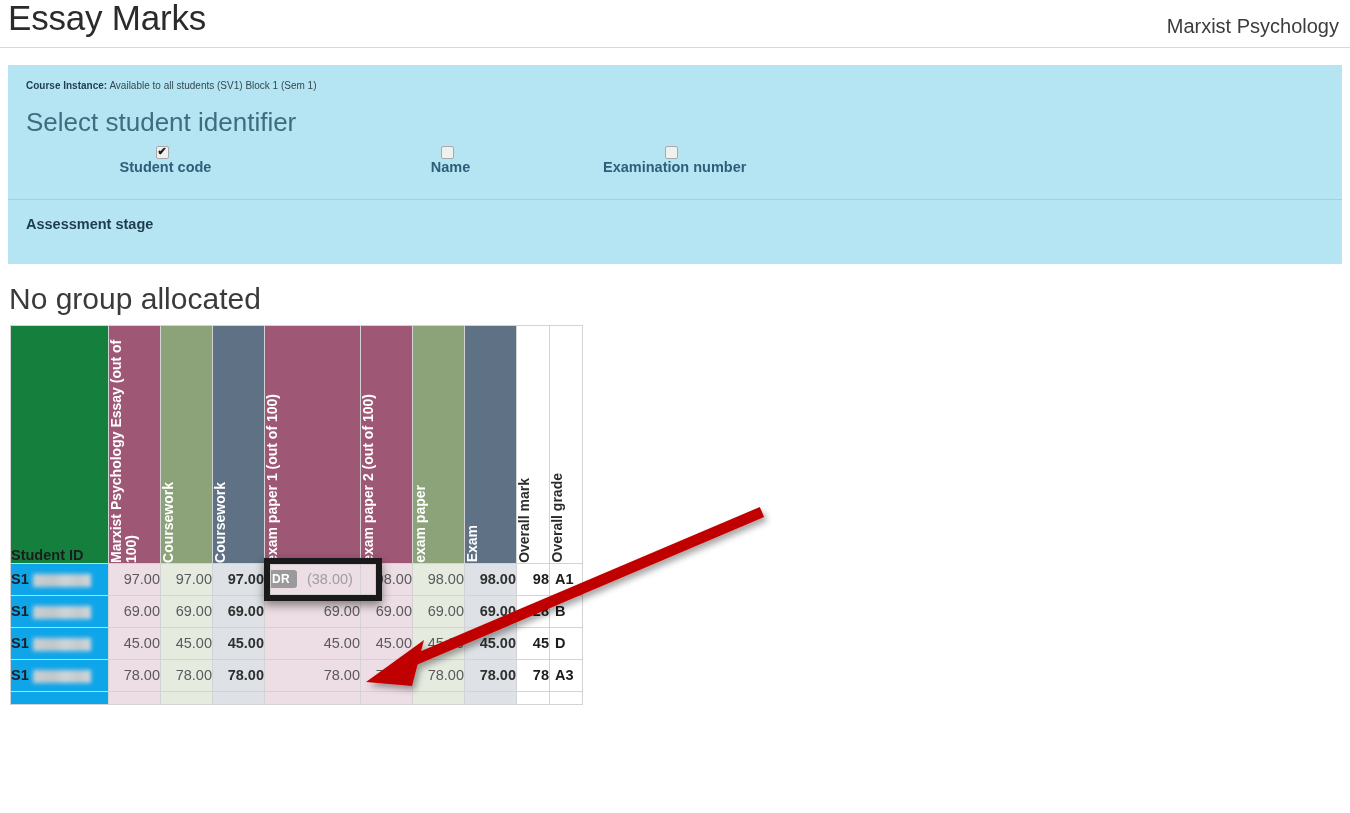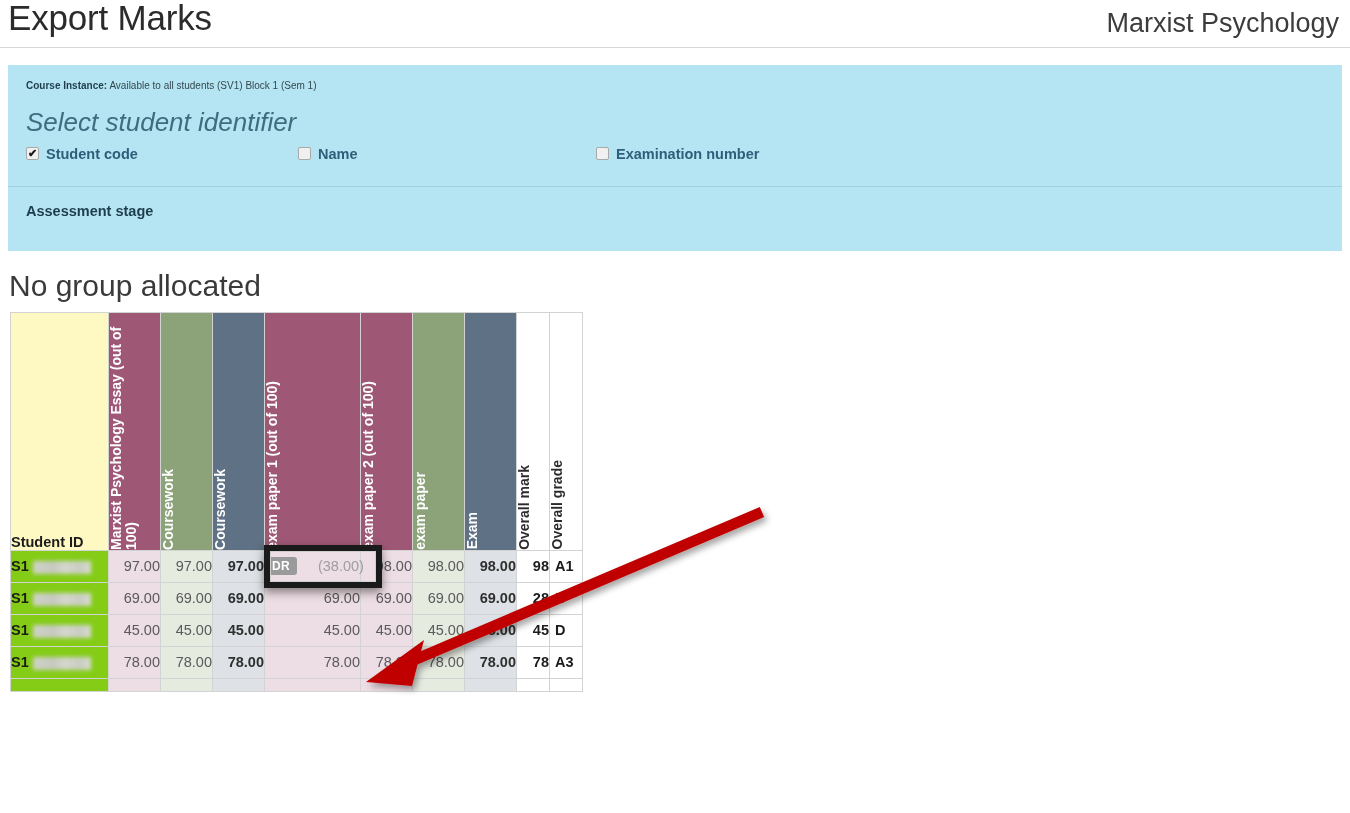--- a/index.html
+++ b/index.html
@@ -27,21 +27,21 @@
     box-sizing: border-box;
   }
   .page-title {
     font-size: 35px;
     font-weight: 400;
     color: #2b2b2b;
     line-height: 1.05;
     letter-spacing: -0.2px;
   }
   .course-title {
-    font-size: 27px;
+    font-size: 20px;
     font-weight: 400;
     color: #3c3c3c;
     line-height: 1.05;
     padding-right: 3px;
   }
 
   
   .info-panel {
     background: #b5e5f2;
     margin: 17px 8px 0 8px;
@@ -63,33 +63,33 @@
   .order-note {
     font-size: 14.5px;
     color: #35484f;
   }
   .section-heading {
     font-size: 26px;
     font-weight: 400;
     color: #3d6e80;
     margin: 17px 0 9px 0;
     line-height: 1.1;
-    font-style: italic;
   }
   .identifier-row {
     display: flex;
     align-items: center;
     padding-bottom: 16px;
   }
   .ident-opt {
     display: flex;
     align-items: center;
     font-size: 14.5px;
     font-weight: bold;
     color: #2d5f7a;
+    flex-direction: column;
   }
   .ident-opt .cb-label { margin-left: 7px; }
   .opt-1 { width: 272px; }
   .opt-2 { width: 298px; }
 
   .checkbox {
     width: 13px;
     height: 13px;
     box-sizing: border-box;
     border: 1px solid #a9a9a9;
@@ -185,21 +185,21 @@
   th.lvl-item   { background: #9e5876; }
   th.lvl-comp   { background: #8ca279; }
   th.lvl-assess { background: #5f7184; }
   th.plain {
     background: #ffffff;
     color: #2b2b2b;
     border: 1px solid #d3d3d3;
   }
   th.plain .vtxt { color: #2b2b2b; }
   th.studentid {
-    background: #fef9c3;
+    background: #15803d;
     color: #1c1c1c;
     font-weight: bold;
     vertical-align: bottom;
     text-align: left;
     padding: 0 0 9px 5px;
     font-size: 14.5px;
     height: 238px;
   }
 
   td.num {
@@ -207,21 +207,21 @@
     padding: 4px 7px 4px 4px;
     height: 32px;
     color: #5a5a5a;
     white-space: nowrap;
   }
   td.col-item   { background: #eddde4; }
   td.col-comp   { background: #e6ebe0; }
   td.col-assess { background: #dee2e6; font-weight: bold; color: #2f2f2f; }
   td.col-plain  { background: #ffffff; color: #1c1c1c; font-weight: bold; text-align: right; }
   td.sid {
-    background: #84cc16;
+    background: #0ea5e9;
     font-weight: bold;
     color: #1c1c1c;
     padding: 4px 4px 4px 5px;
     text-align: left;
     height: 32px;
     white-space: nowrap;
   }
   td.sid .redact {
     display: inline-block;
     width: 58px;
@@ -231,21 +231,21 @@
     background: linear-gradient(90deg,#d4d4d4,#c9c9c9 35%,#d9d9d9 55%,#cdcdcd 80%,#dedede);
     filter: blur(2.3px);
     opacity: .95;
   }
   tr.partial td { height: 13px; padding: 0; }
 
   
   .dr-cell-content {
     display: flex;
     align-items: center;
-    gap: 21px;
+    gap: 10px;
     justify-content: flex-start;
   }
   .dr-chip {
     background: #9a9a9a;
     color: #ffffff;
     font-weight: bold;
     font-size: 12px;
     border-radius: 3px;
     padding: 2px 7px;
     letter-spacing: .3px;
@@ -282,21 +282,21 @@
     top: 490px;
     width: 450px;
     height: 210px;
     pointer-events: none;
   }
 </style>
 </head>
 <body>
 
 <div class="page-header">
-  <div class="page-title">Export Marks</div>
+  <div class="page-title">Essay Marks</div>
   <div class="course-title">Marxist Psychology</div>
 </div>
 
 <div class="info-panel">
   <div class="info-inner">
     <div class="course-instance-line">
       <strong>Course Instance:</strong>
       <span>Available to all students (SV1) Block 1 (Sem 1)</span>
     </div>
 

